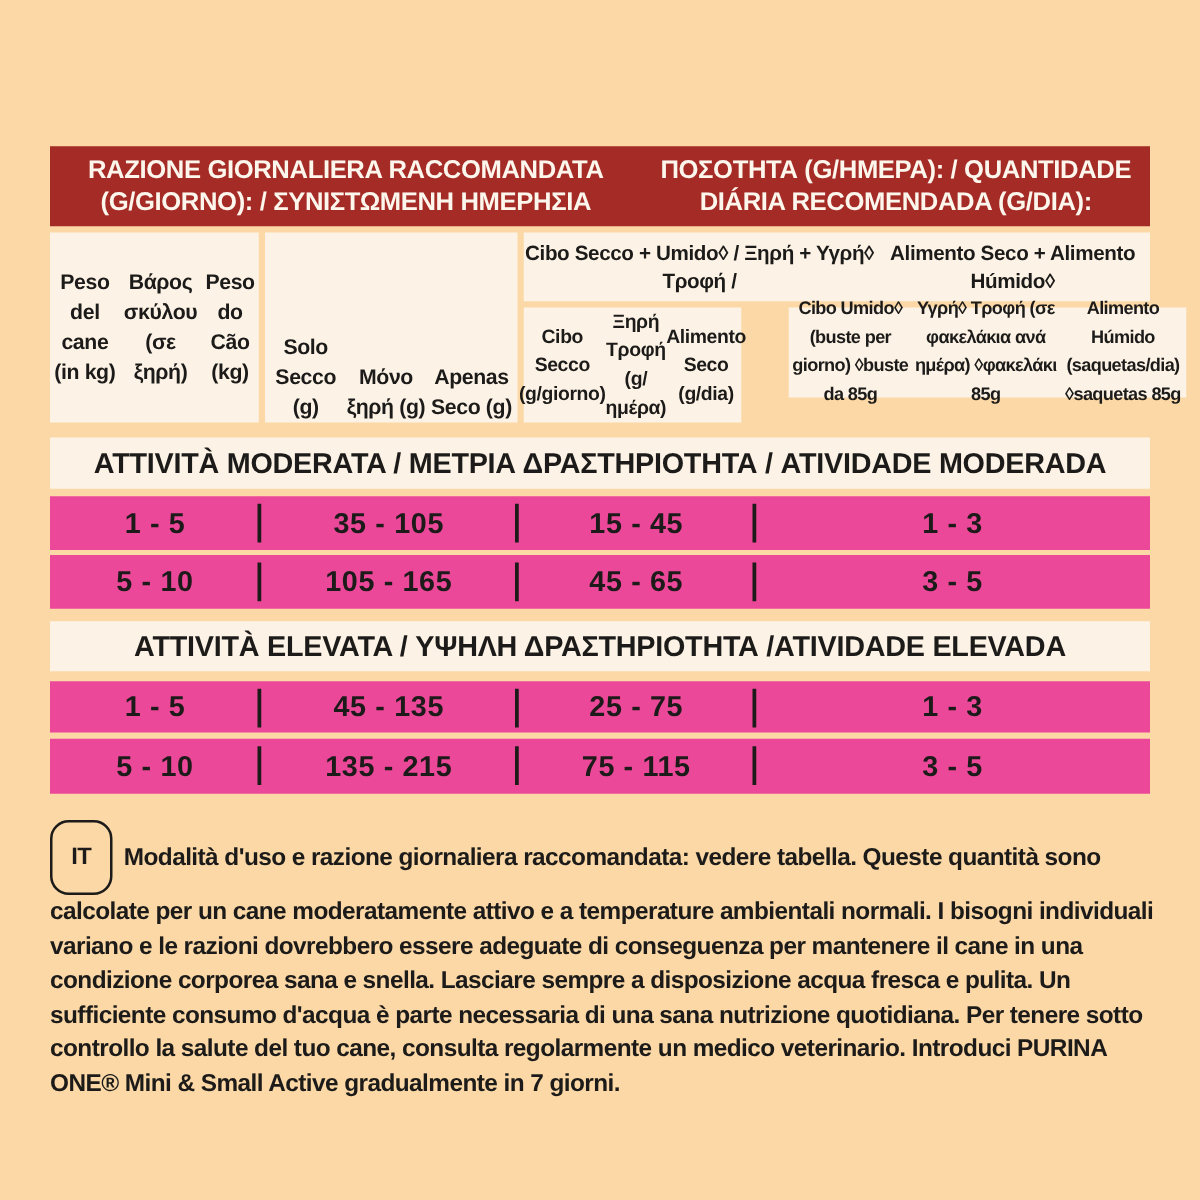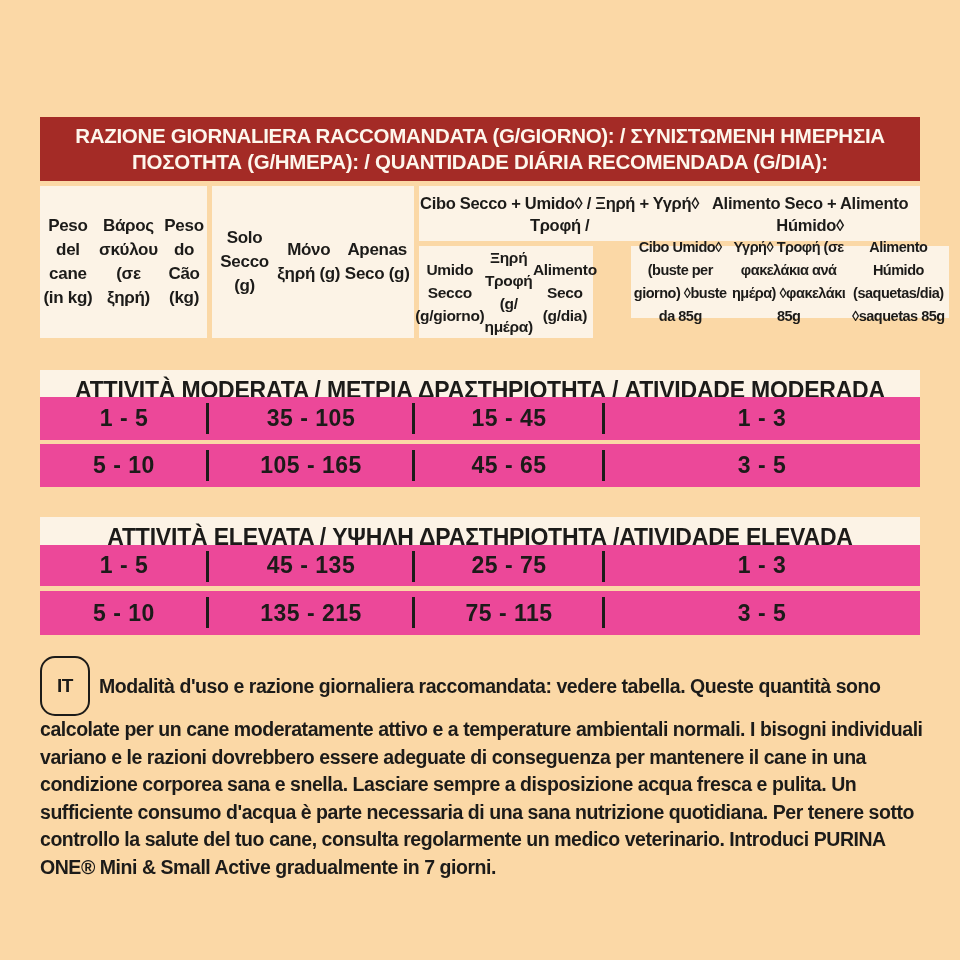--- a/index.html
+++ b/index.html
@@ -8,40 +8,40 @@
     width:960px;height:960px;
     background:#FBD8A6;
     font-family:"Liberation Sans", sans-serif;
     color:#1C1B19;
     overflow:hidden;
   }
   .abs{position:absolute;}
   .banner{
     left:40px;top:117px;width:880px;height:64px;
     background:#A42B26;
-    display:flex;flex-direction:column;justify-content:center;align-items:center;
+    display:flex;justify-content:center;align-items:center;
     color:#FDF6EC;
     font-weight:bold;font-size:20.5px;line-height:26px;letter-spacing:-0.3px;
     text-align:center;
   }
   .cell{
     background:#FCF3E6;
     display:flex;flex-direction:row;justify-content:center;align-items:center;
     text-align:center;font-weight:bold;letter-spacing:-0.3px;
   }
   .box-a{left:40px;top:186px;width:167px;height:152px;font-size:17px;line-height:24px;}
-  .box-b{left:212px;top:186px;width:202px;height:152px;font-size:17px;line-height:24px;}
+  .box-b{left:212px;top:186px;width:202px;height:152px;font-size:17px;line-height:24px;align-items:flex-end;}
   .box-c{left:419px;top:186px;width:501px;height:55px;font-size:16.5px;line-height:22px;}
   .box-d{left:419px;top:246px;width:174px;height:92px;font-size:15.5px;line-height:23px;}
   .box-e{left:631px;top:246px;width:318px;height:72px;font-size:14.5px;line-height:23px;letter-spacing:-0.5px;}
   .section-band{
     left:40px;width:880px;height:41px;
     background:#FCF3E6;
     display:flex;justify-content:center;align-items:center;
-    font-weight:bold;font-size:23px;letter-spacing:-0.2px;margin-top:20px;
+    font-weight:bold;font-size:23px;letter-spacing:-0.2px;
   }
   .row-band{
     left:40px;width:880px;height:43px;
     background:#ec4899;
     display:flex;align-items:stretch;
   }
   .row-band .rcell{
     display:flex;justify-content:center;align-items:center;
     font-weight:bold;font-size:23px;letter-spacing:0.5px;
   }
@@ -84,21 +84,21 @@
     <div>Μόνο ξηρή (g)</div>
     <div>Apenas Seco (g)</div>
   </div>
 
   <div class="abs cell box-c">
     <div>Cibo Secco + Umido◊ / Ξηρή + Υγρή◊ Τροφή /</div>
     <div>Alimento Seco + Alimento Húmido◊</div>
   </div>
 
   <div class="abs cell box-d">
-    <div>Umido Secco (g/giorno)</div>
+    <div>Cibo Secco (g/giorno)</div>
     <div>Ξηρή Τροφή (g/ημέρα)</div>
     <div>Alimento Seco (g/dia)</div>
   </div>
 
   <div class="abs cell box-e">
     <div>Cibo Umido◊ (buste per giorno) ◊buste da 85g</div>
     <div>Υγρή◊ Τροφή (σε φακελάκια ανά ημέρα) ◊φακελάκι 85g</div>
     <div>Alimento Húmido (saquetas/dia) ◊saquetas 85g</div>
   </div>
 

